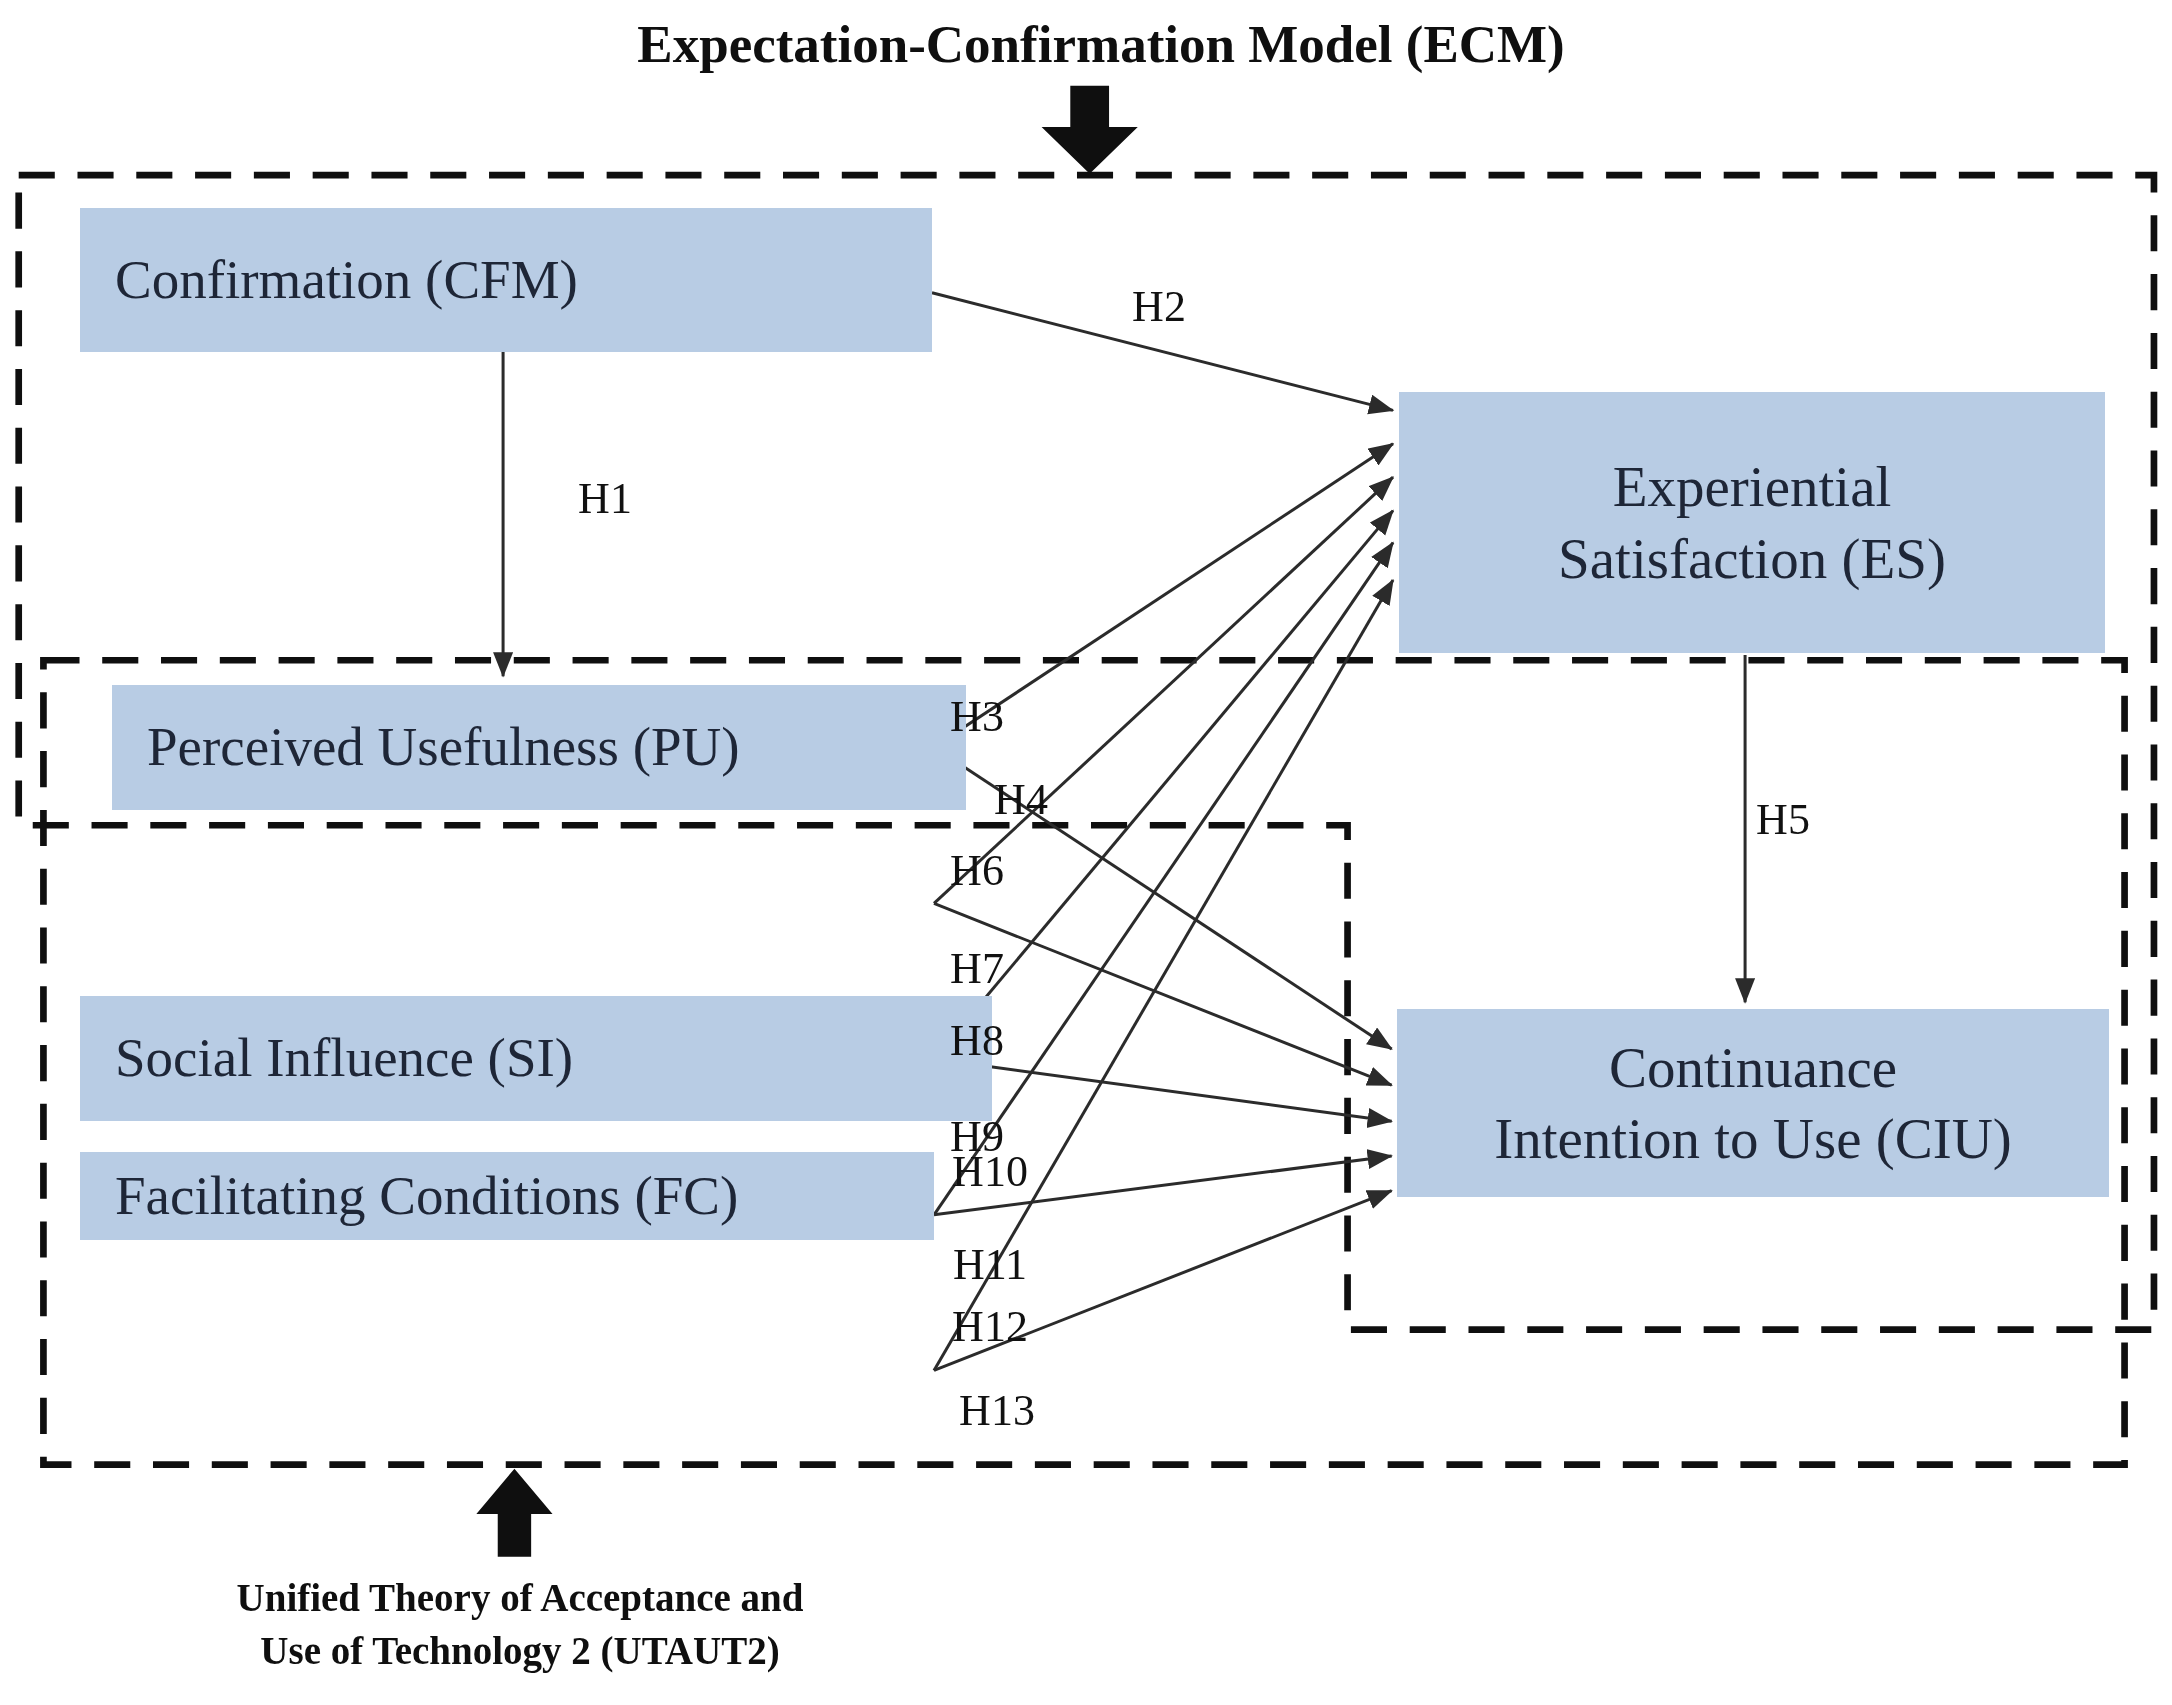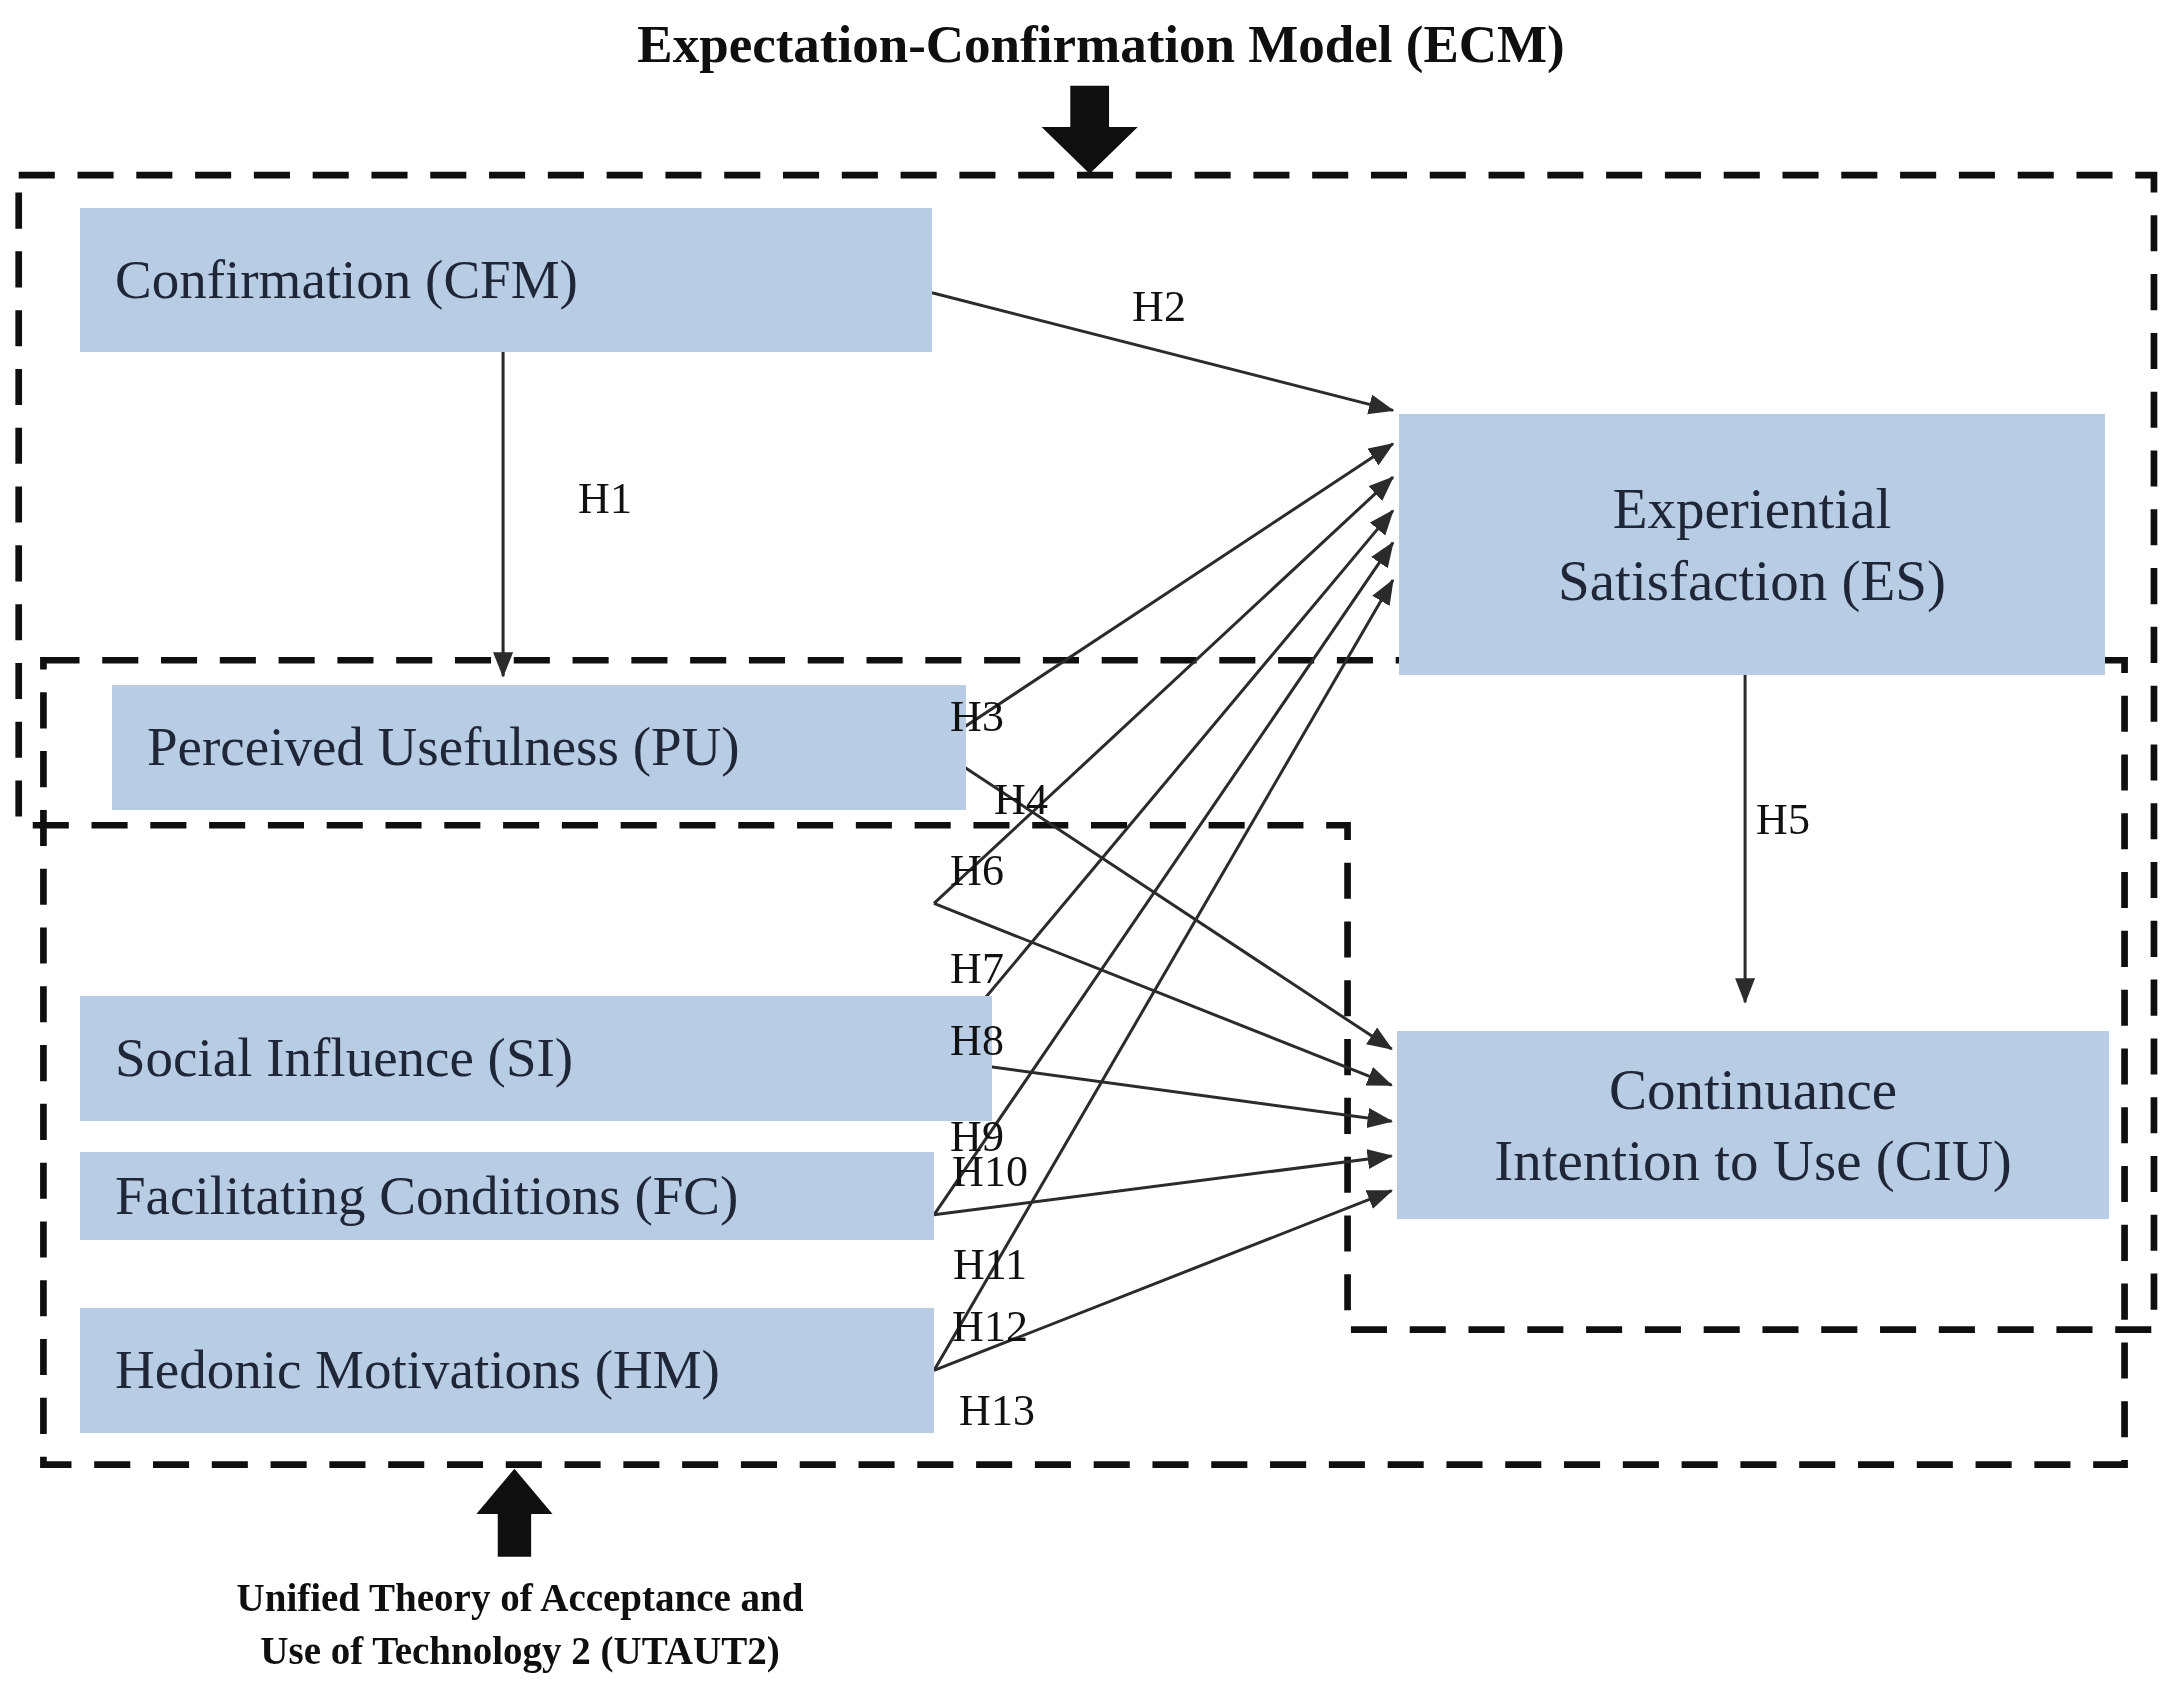--- a/index.html
+++ b/index.html
@@ -26,21 +26,21 @@
 
   .node{
     position:absolute;z-index:2;
     background:var(--node-fill);
     color:var(--node-text);
     display:flex;align-items:center;justify-content:center;
     font-size:55px;line-height:1.25;
     white-space:pre-line;
   }
   .node.left-align{justify-content:flex-start;padding-left:35px;box-sizing:border-box;}
-  .node.center{text-align:center;font-size:57px;margin-top:22px;}
+  .node.center{text-align:center;font-size:57px;}
 
   .hlabel{
     position:absolute;z-index:3;
     color:var(--label-color);
     font-size:44px;
     transform:translate(-50%,-50%);
     white-space:nowrap;
   }
   .caption{
     position:absolute;z-index:3;
@@ -106,23 +106,20 @@
 
 
   <div class="node left-align" style="left:80px;top:996px;width:912px;height:125px;">
     <span>Social Influence (SI)</span>
   </div>
 
   <div class="node left-align" style="left:80px;top:1152px;width:854px;height:88px;">
     <span>Facilitating Conditions (FC)</span>
   </div>
 
-  <div class="node left-align" style="left:80px;top:1308px;width:854px;height:125px;">
-    <span>Hedonic Motivations (HM)</span>
-  </div>
 
   <div class="node center" style="left:1397px;top:1009px;width:712px;height:188px;">
     <span>Continuance
 Intention to Use (CIU)</span>
   </div>
 
   <div class="hlabel" style="left:605px;top:498px;">H1</div>
   <div class="hlabel" style="left:1159px;top:306px;">H2</div>
   <div class="hlabel" style="left:977px;top:716px;">H3</div>
   <div class="hlabel" style="left:977px;top:799px;margin-left:44px;">H4</div>

